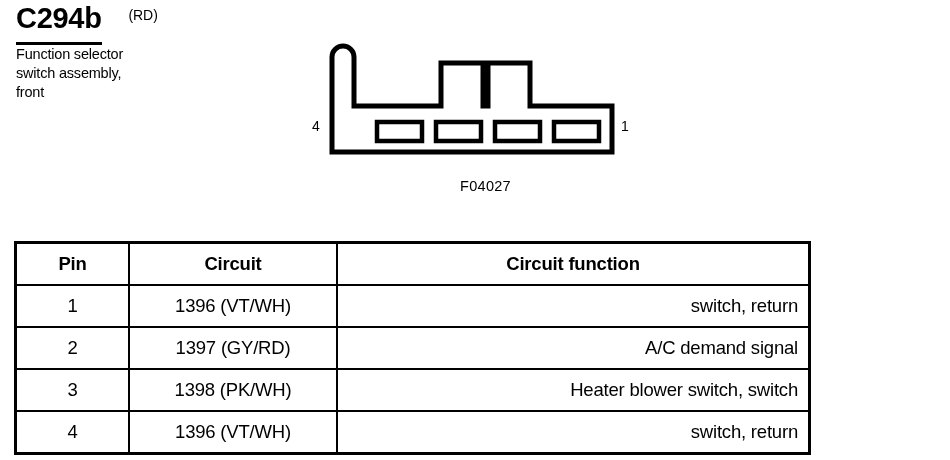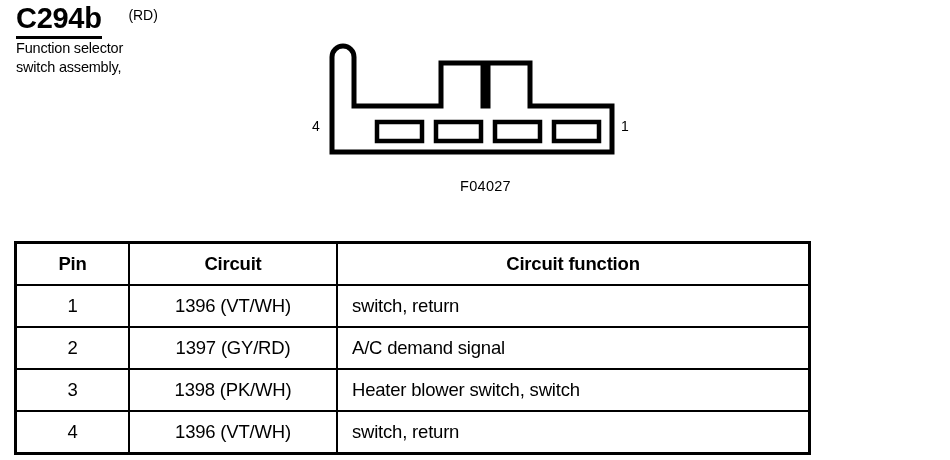--- a/index.html
+++ b/index.html
@@ -25,21 +25,21 @@
   }
   #connector-id-row {
     display: flex;
     align-items: flex-start;
   }
   #connector-id {
     font-size: 29px;
     font-weight: bold;
     letter-spacing: -0.3px;
     line-height: 1;
-    padding-bottom: 3px;
+    padding-bottom: 9px;
     border-bottom: 3px solid #000;
     display: inline-block;
   }
   #connector-color-code {
     font-size: 14px;
     margin-left: 27px;
     margin-top: 3px;
     letter-spacing: -0.1px;
   }
   #part-number {
@@ -102,34 +102,35 @@
     padding: 0 10px;
     font-size: 18.5px;
     letter-spacing: -0.2px;
   }
   #pin-table th {
     font-weight: bold;
     text-align: center;
   }
   .col-pin   { width: 91px;  text-align: center; }
   .col-circuit { width: 186px; text-align: center; }
-  .col-function { text-align: left; }
+  .col-function { text-align: right; }
   #pin-table td.col-function { padding-left: 14px; }
 </style>
 </head>
 <body>
 
 <div id="legend-block">
   <div id="connector-id-row">
     <span id="connector-id">C294b</span>
     <span id="connector-color-code">(RD)</span>
   </div>
   <div id="connector-description">
     <div>Function selector</div>
     <div>switch assembly,</div>
+    <div>front</div>
   </div>
 </div>
 
 <div id="connector-figure">
 
   <span id="pin-label-4">4</span>
 
   <span id="pin-label-1">1</span>
 
   <svg id="connector-svg" width="360" height="130" viewBox="0 0 360 130">

